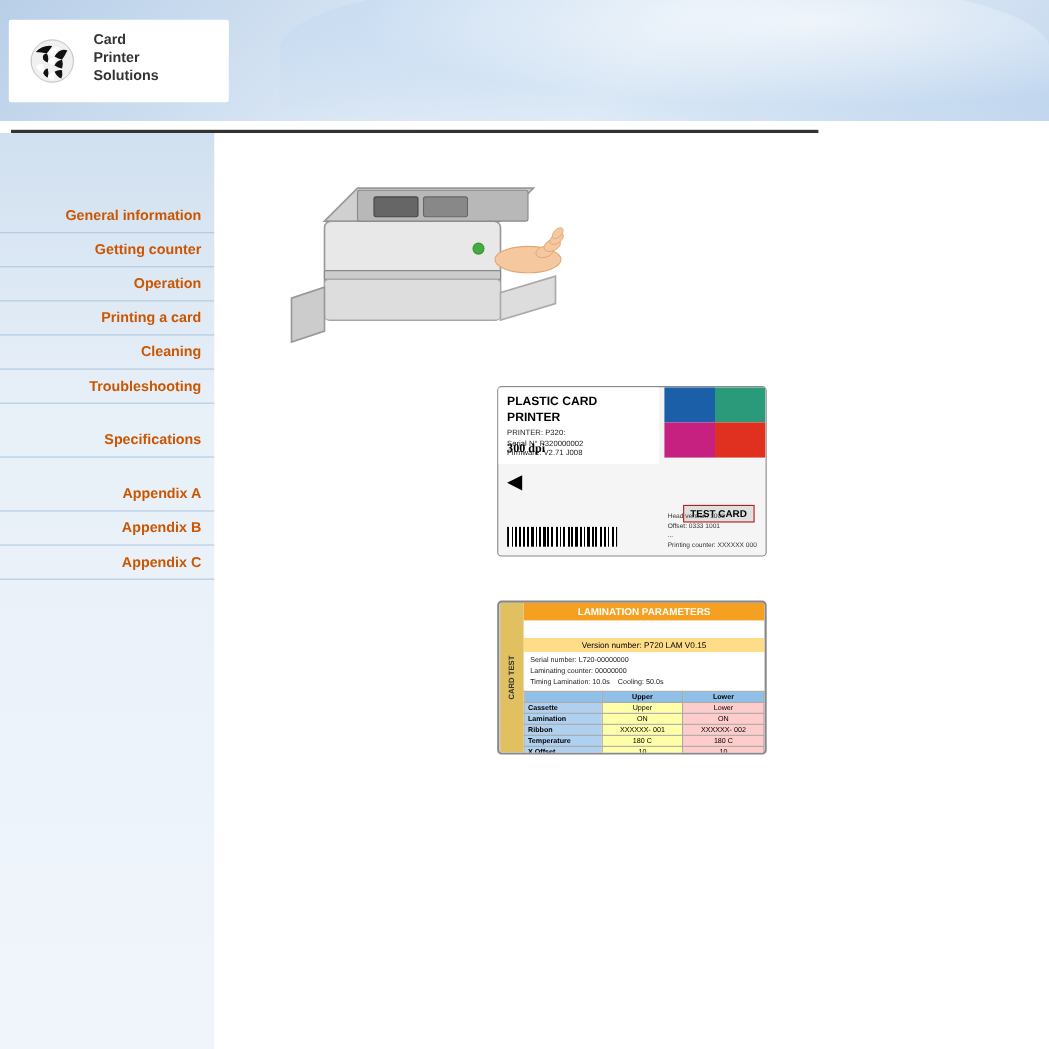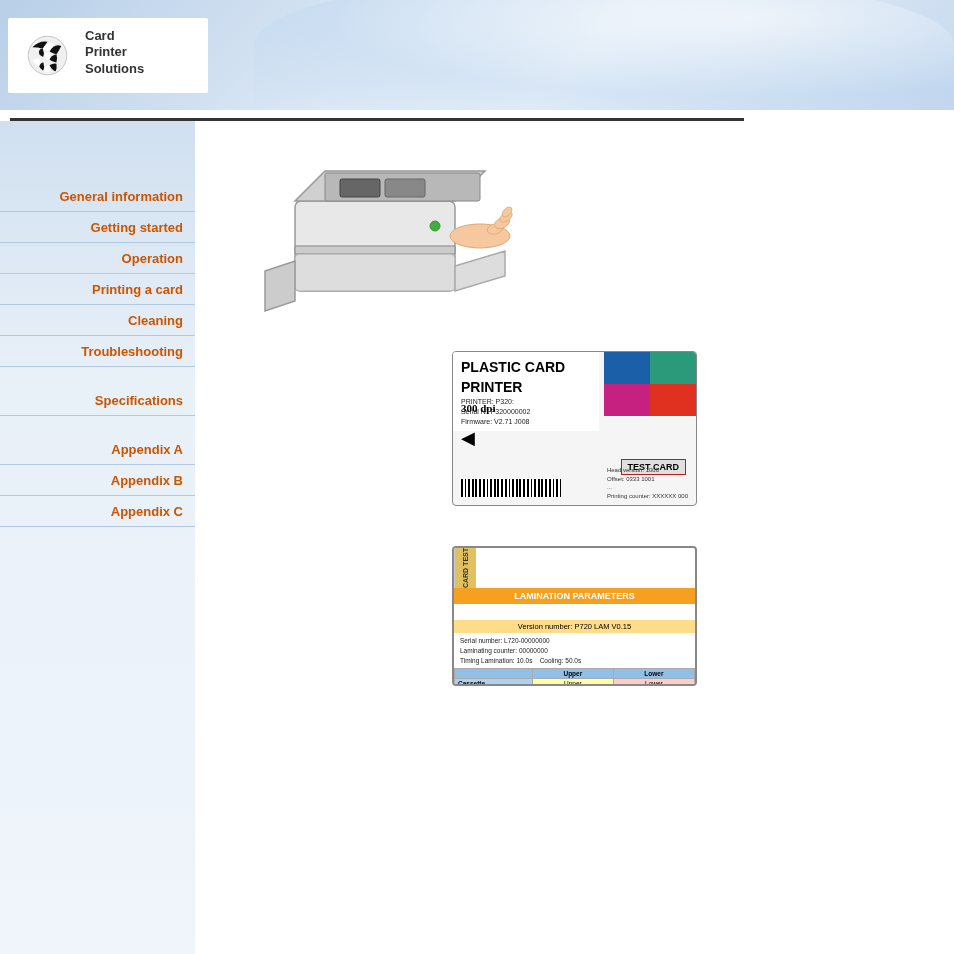--- a/index.html
+++ b/index.html
@@ -156,21 +156,21 @@
       background: #fff;
       padding: 6px 8px 4px 8px;
       font-size: 8px;
       line-height: 1.4;
       color: #222;
       width: 60%;
       float: left;
     }
 
     .test-card-header .card-title {
-      font-size: 14px;
+      font-size: 11px;
       font-weight: bold;
       color: #000;
     }
 
     .test-card-colors {
       position: absolute;
       top: 0;
       right: 0;
       width: 38%;
       height: 65px;
@@ -258,21 +258,20 @@
 
     .lam-card {
       width: 245px;
       height: 140px;
       border: 2px solid #888;
       border-radius: 4px;
       background: #fff;
       display: flex;
       overflow: hidden;
       position: relative;
-      flex-direction: column;
     }
 
     .lam-side-tab {
       width: 22px;
       background: #e0c060;
       display: flex;
       align-items: center;
       justify-content: center;
       writing-mode: vertical-rl;
       text-orientation: mixed;
@@ -385,21 +384,21 @@
 
 <div class="main-divider"></div>
 
 <div class="layout">
 
   <div class="sidebar">
     <div class="sidebar-item">
       <a href="#">General information</a>
     </div>
     <div class="sidebar-item">
-      <a href="#">Getting started</a>
+      <a href="#">Getting counter</a>
     </div>
     <div class="sidebar-item">
       <a href="#">Operation</a>
     </div>
     <div class="sidebar-item">
       <a href="#">Printing a card</a>
     </div>
     <div class="sidebar-item">
       <a href="#">Cleaning</a>
     </div>

